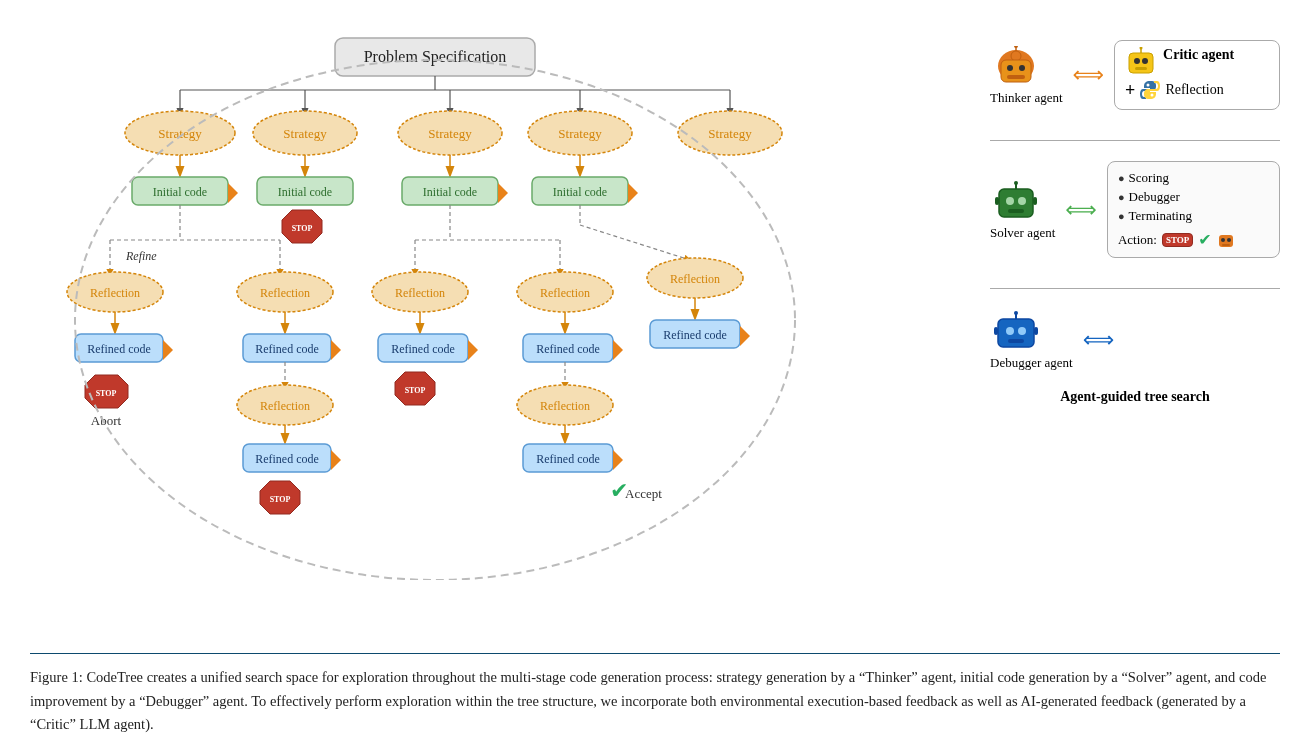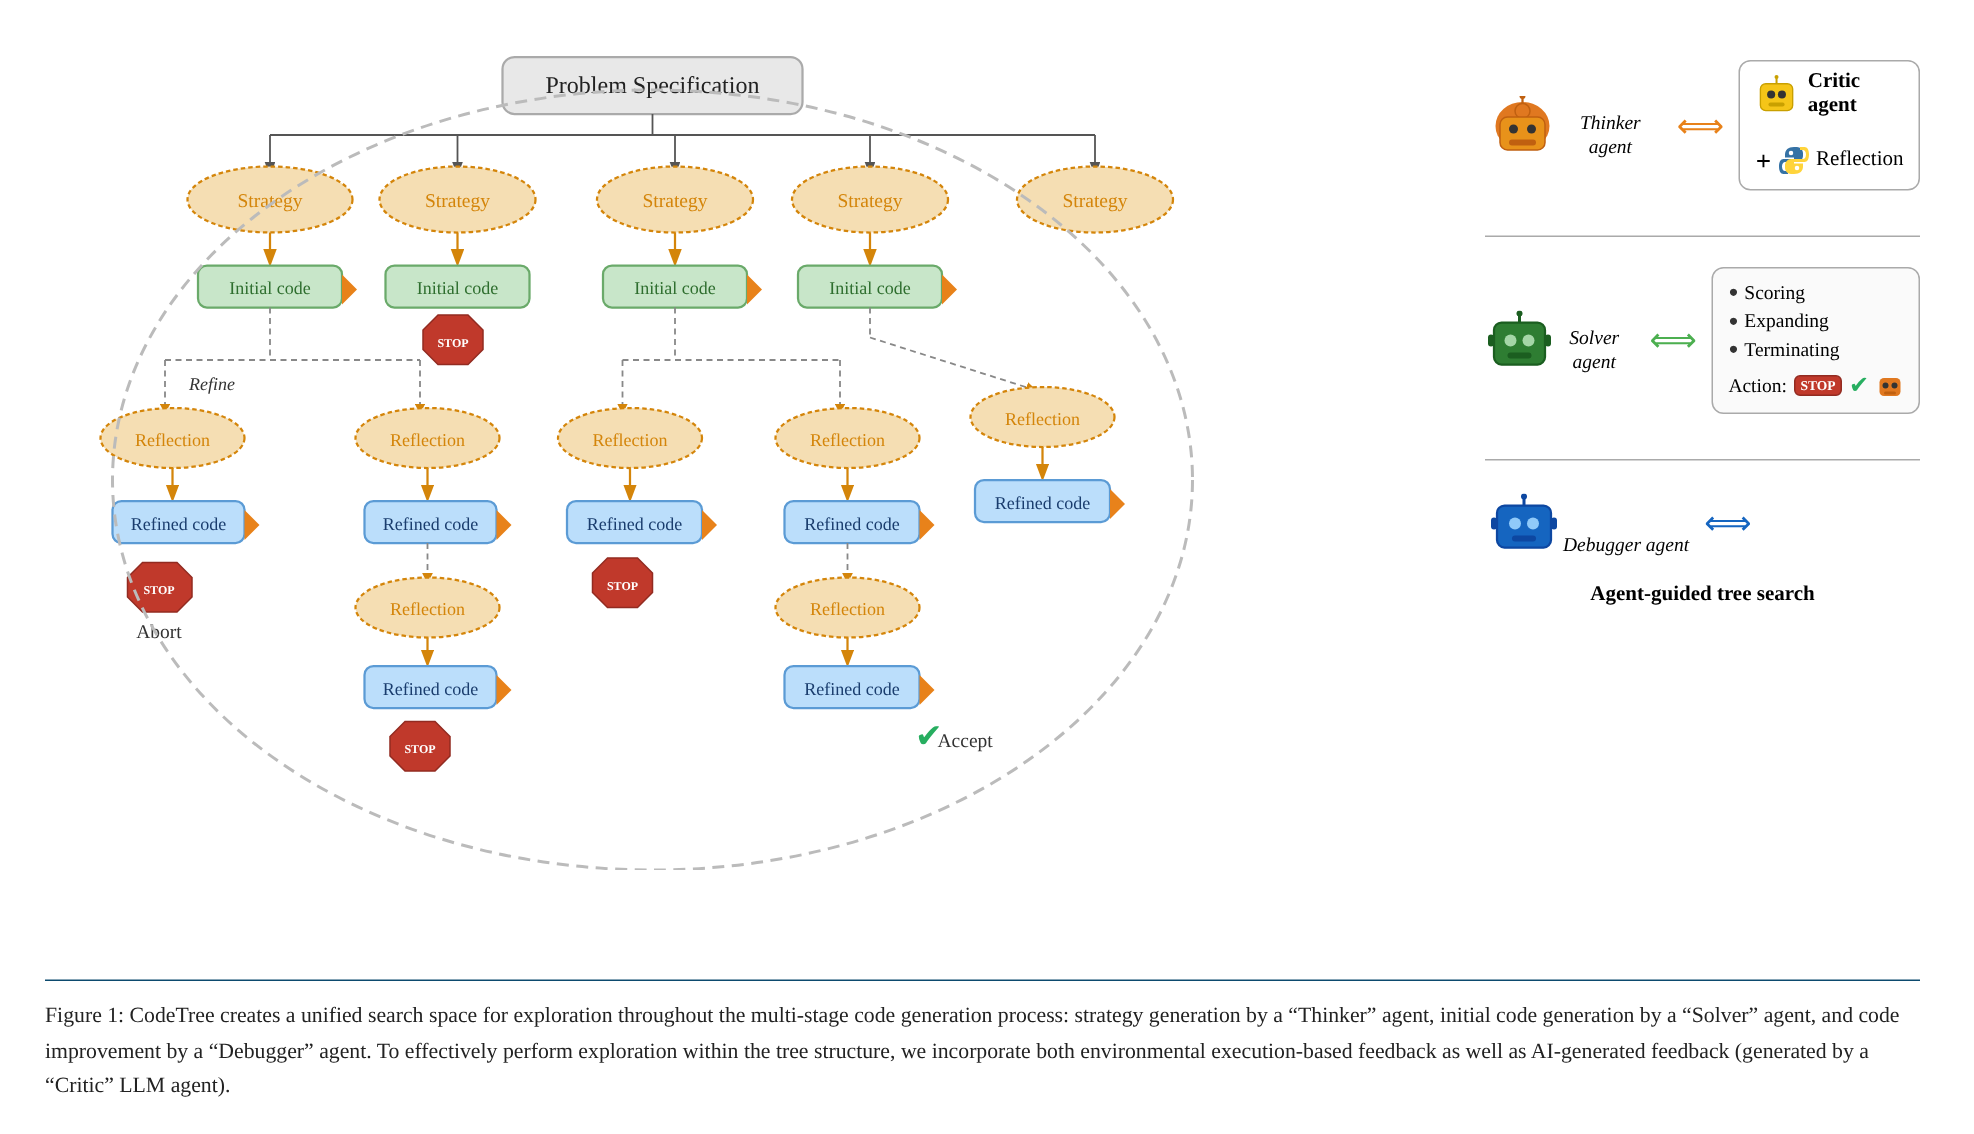--- a/index.html
+++ b/index.html
@@ -120,23 +120,22 @@
 
     .agent-label {
       font-size: 13px;
       text-align: center;
       margin-top: 2px;
       font-weight: normal;
     }
 
     .agent-col {
       display: flex;
-      flex-direction: row;
-      align-items: flex-end;
-      font-style: italic;
+      flex-direction: column;
+      align-items: flex-start;
     }
 
     .separator-h {
       width: 100%;
       border: none;
       border-top: 1.5px solid #aaa;
       margin: 8px 0;
     }
 
     
@@ -325,21 +324,21 @@
                 <line x1="23" y1="5" x2="23" y2="0" stroke="#c06010" stroke-width="1.5"></line>
                 <circle cx="23" cy="0" r="2" fill="#c06010"></circle>
               </svg>
             </div>
             <div class="agent-label">Thinker
 agent</div>
           </div>
           <div class="arrow-double">⟺</div>
 
           <div class="critic-box" style="flex:1;">
-            <div style="display:flex;align-items:center;gap:6px;margin-bottom:17px;">
+            <div style="display:flex;align-items:flex-start;gap:6px;margin-bottom:4px;">
 
               <svg width="32" height="28" viewBox="0 0 32 28">
                 <rect x="4" y="6" width="24" height="20" rx="4" fill="#f5c518" stroke="#c9a000" stroke-width="1"></rect>
                 <circle cx="12" cy="14" r="3" fill="#333"></circle>
                 <circle cx="20" cy="14" r="3" fill="#333"></circle>
                 <rect x="10" y="20" width="12" height="3" rx="1.5" fill="#c9a000"></rect>
                 <line x1="16" y1="6" x2="16" y2="2" stroke="#c9a000" stroke-width="1.5"></line>
                 <circle cx="16" cy="1" r="1.5" fill="#c9a000"></circle>
               </svg>
               <span style="font-size:14px;font-weight:bold;">Critic agent</span>
@@ -379,21 +378,21 @@
           </div>
           <div class="arrow-double-green">⟺</div>
 
           <div style="flex:1; border:1.5px solid #aaa; border-radius:8px; padding:8px 10px; font-size:13px; background:#fafafa;">
             <div style="display:flex;align-items:center;gap:4px;margin-bottom:3px;">
                 <span style="color:#333;font-size:11px;">●</span>
                 <span>Scoring</span>
               </div>
             <div style="display:flex;align-items:center;gap:4px;margin-bottom:3px;">
                 <span style="color:#333;font-size:11px;">●</span>
-                <span>Expanding</span>
+                <span>Debugger</span>
               </div>
             <div style="display:flex;align-items:center;gap:4px;">
                 <span style="color:#333;font-size:11px;">●</span>
                 <span>Terminating</span>
               </div>
             <div class="action-row">
               <span style="font-size:13px;">Action:</span>
               <span class="stop-badge-sm">STOP</span>
               <span class="check-green">✔</span>
 

